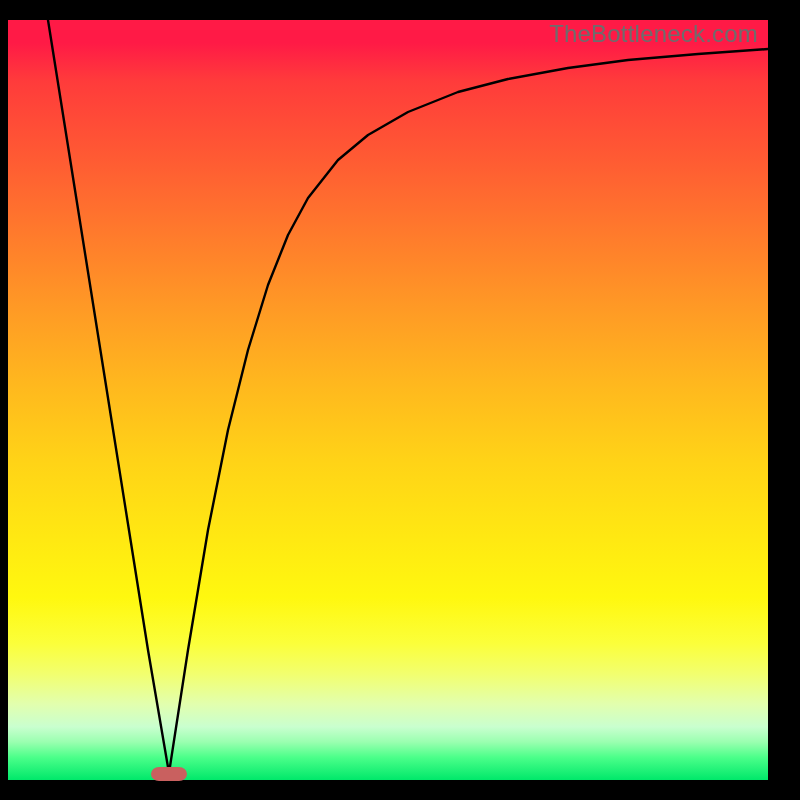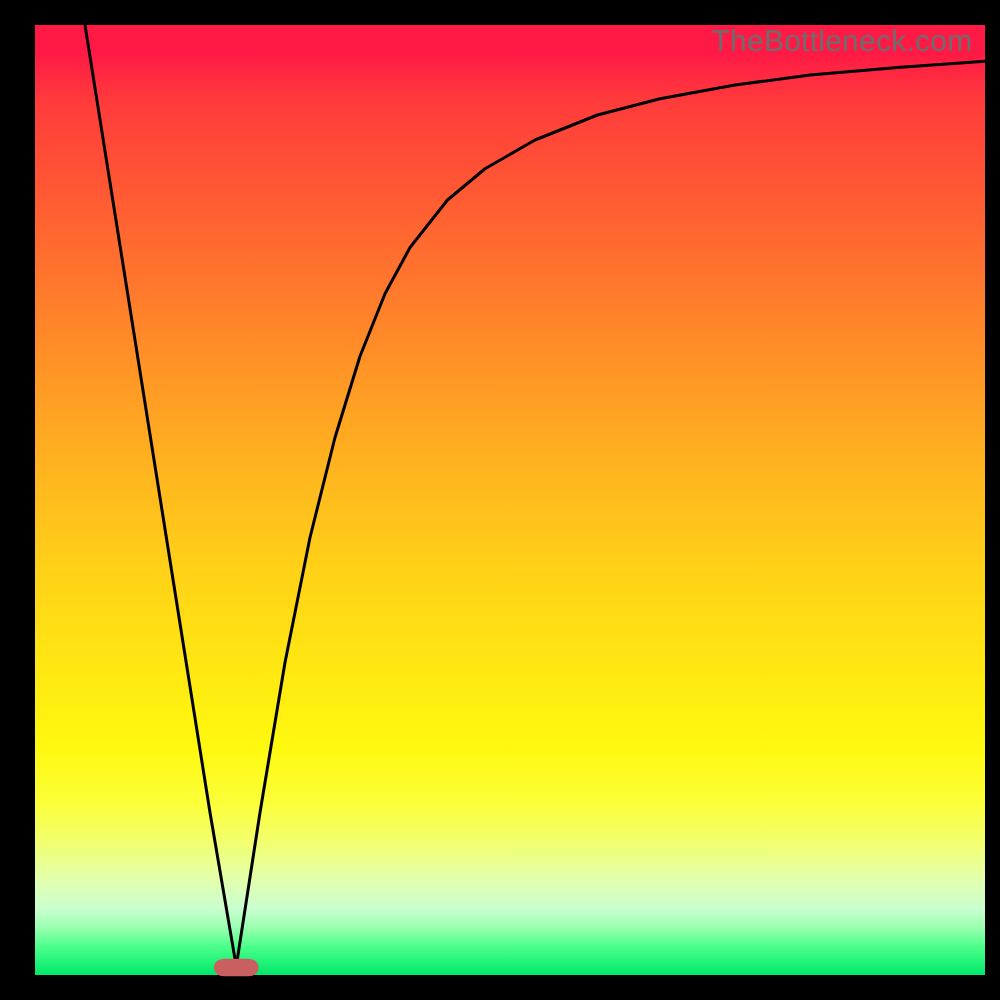--- a/index.html
+++ b/index.html
@@ -11,21 +11,21 @@
     overflow: hidden;
   }
   .frame {
     position: relative;
     width: 800px;
     height: 800px;
     background: #000;
   }
   .plot {
     position: absolute;
-    left: 28px;
+    left: 8px;
     top: 20px;
     width: 760px;
     height: 760px;
     background: linear-gradient(to bottom,
       #ff1a46 0%,
       #ff1a46 3%,
       #ff3b3b 8%,
       #ff5a33 18%,
       #ff7a2c 28%,
       #ff9a25 38%,

